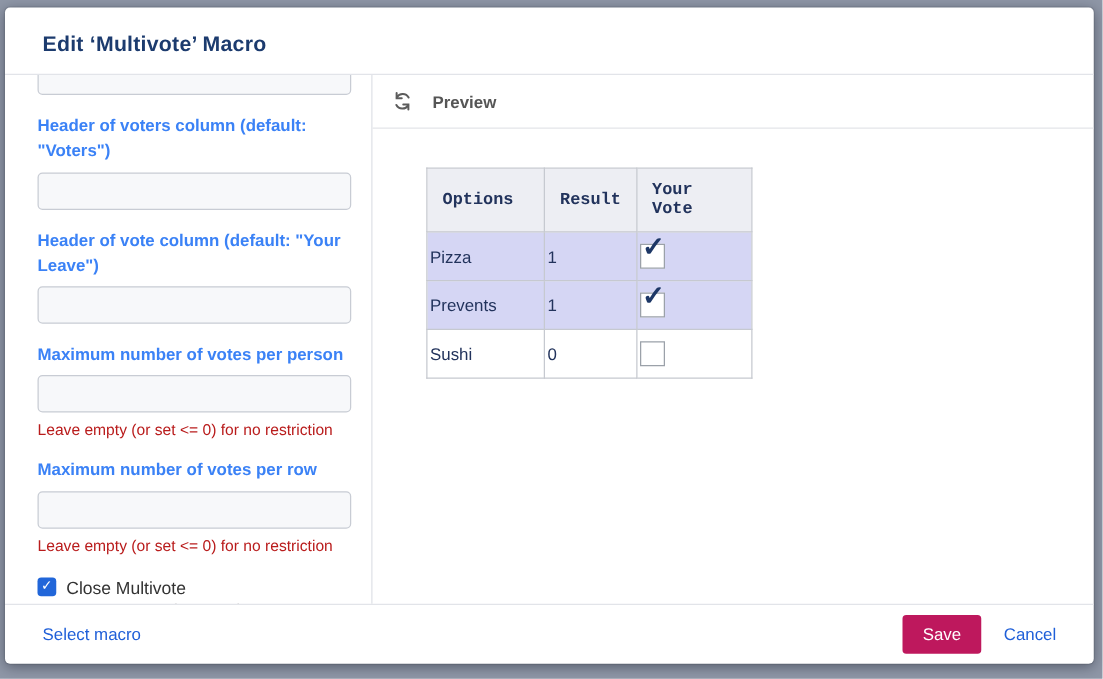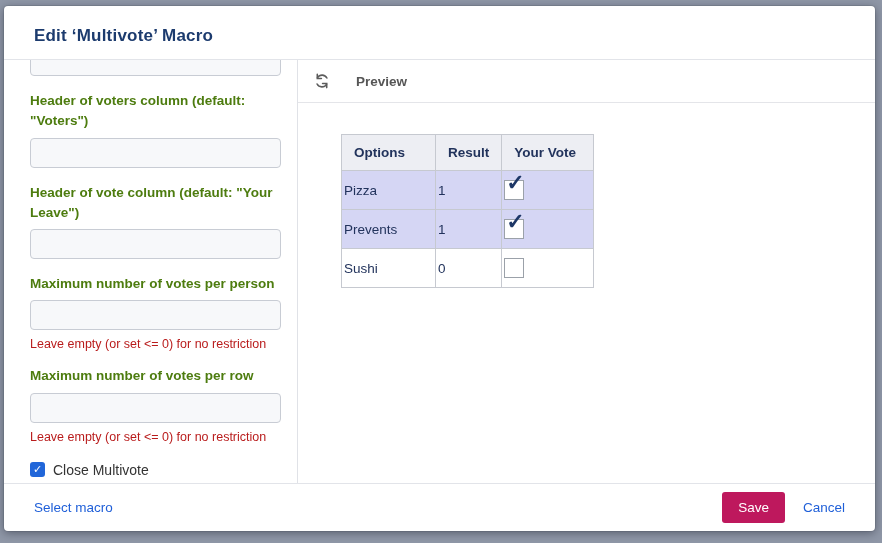--- a/index.html
+++ b/index.html
@@ -27,49 +27,49 @@
     width:293px; flex:0 0 293px; padding:0 16px 0 26px;
     overflow:hidden; position:relative;
   }
   .text-input {
     width:100%; height:30px; background:#f7f8fa; border:1px solid #c8ccd4;
     border-radius:4px; font-family:inherit; font-size:13px; color:#333;
     padding:0 8px; outline:none;
   }
   .clipped-input { margin-top:-14px; display:block; }
   .field-label {
-    display:block; font-size:13.5px; font-weight:600; color:#4d7c0f;
+    display:block; font-size:13.5px; font-weight:600; color:#3b82f6;
     line-height:1.5; margin-top:15px; margin-bottom:6px;
   }
   .helper-text { font-size:12.5px; color:#b91c1c; margin-top:7px; }
   .checkbox-row { display:flex; align-items:center; gap:8px; margin-top:18px; position:relative; }
   .checkbox {
     width:15px; height:15px; background:#2166d9; border-radius:3px;
     display:inline-flex; align-items:center; justify-content:center;
     color:#fff; font-size:11px; line-height:1; flex:0 0 15px;
   }
   .checkbox-label { font-size:14px; color:#333; }
   .checkbox-helper { font-size:12.5px; color:#7d7d7d; margin:3px 0 0 21px; }
 
   
   .preview-col { flex:1 1 auto; border-left:1px solid #e0e2e7; display:flex; flex-direction:column; min-width:0; }
   .preview-bar {
-    height:43px; flex:0 0 43px; display:flex; align-items:center; gap:26px;
+    height:43px; flex:0 0 43px; display:flex; align-items:center; gap:16px;
     padding:0 16px; border-bottom:1px solid #e4e5e9;
   }
   .preview-title { font-size:13.5px; font-weight:bold; color:#565656; }
   .preview-content { padding:31px 0 0 43px; }
   .pv-buttons { display:flex; gap:5px; margin-bottom:12px; }
   .pv-btn {
     background:#e9eaee; border:none; border-radius:2px; cursor:pointer;
     font-family:inherit; font-size:13.5px; color:#22335c; padding:8px 14px;
   }
   .pv-table { border-collapse:collapse; font-size:13.5px; color:#22335c; }
   .pv-table th, .pv-table td { border:1px solid #c6c9d0; text-align:left; }
-  .pv-table th { background:#edeef3; font-weight:bold; padding:10px 12px; }
+  .pv-table th { background:#edeef3; font-weight:bold; padding:10px 12px;font-family:Liberation Mono, monospace; }
   .pv-table td { padding:8px 2px; height:39px; }
   .col-options { width:94px; } .col-result { width:66px; } .col-vote { width:92px; }
   tr.hl td { background:#d5d6f4; }
   .vote-box {
     width:20px; height:20px; display:inline-block; position:relative;
     background:#fff; border:1px solid #9ba1a9; vertical-align:middle;
   }
   .vote-box .tick {
     position:absolute; left:1px; top:-9px; font-size:22px; font-weight:bold;
     color:#1d3766; line-height:1;

